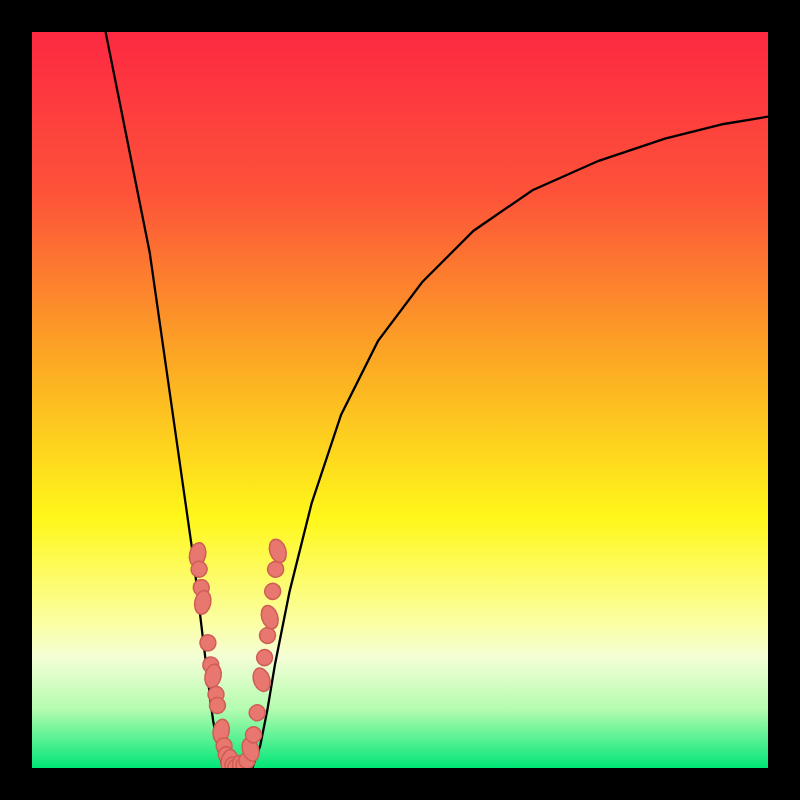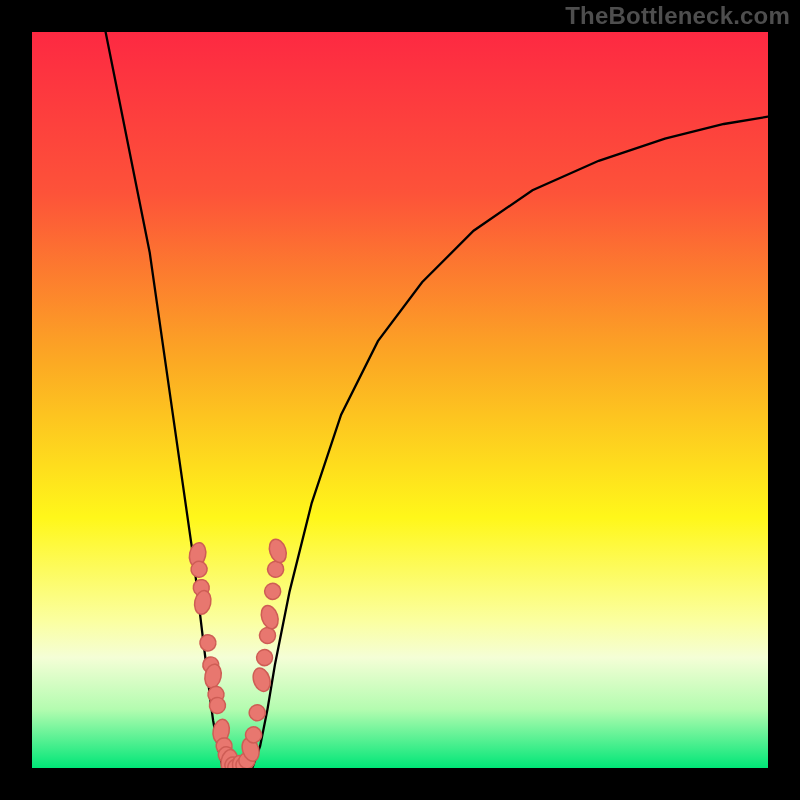--- a/index.html
+++ b/index.html
@@ -49,21 +49,20 @@
   .marker-pill {
     fill: #e8776f;
     stroke: #ce5d55;
     stroke-width: 1.5;
   }
 </style>
 </head>
 <body>
 
 <div class="frame">
-  <div class="watermark">TheBottleneck.com</div>
 
   <div class="plot-outer">
     <svg class="plot" viewBox="0 0 736 736">
       <defs>
         <linearGradient id="bg-grad" x1="0" y1="0" x2="0" y2="1">
             <stop offset="0%" stop-color="#fd2942"></stop>
             <stop offset="22%" stop-color="#fd5339"></stop>
             <stop offset="45%" stop-color="#fcaa23"></stop>
             <stop offset="66%" stop-color="#fff71a"></stop>
             <stop offset="80%" stop-color="#fbffa0"></stop>

